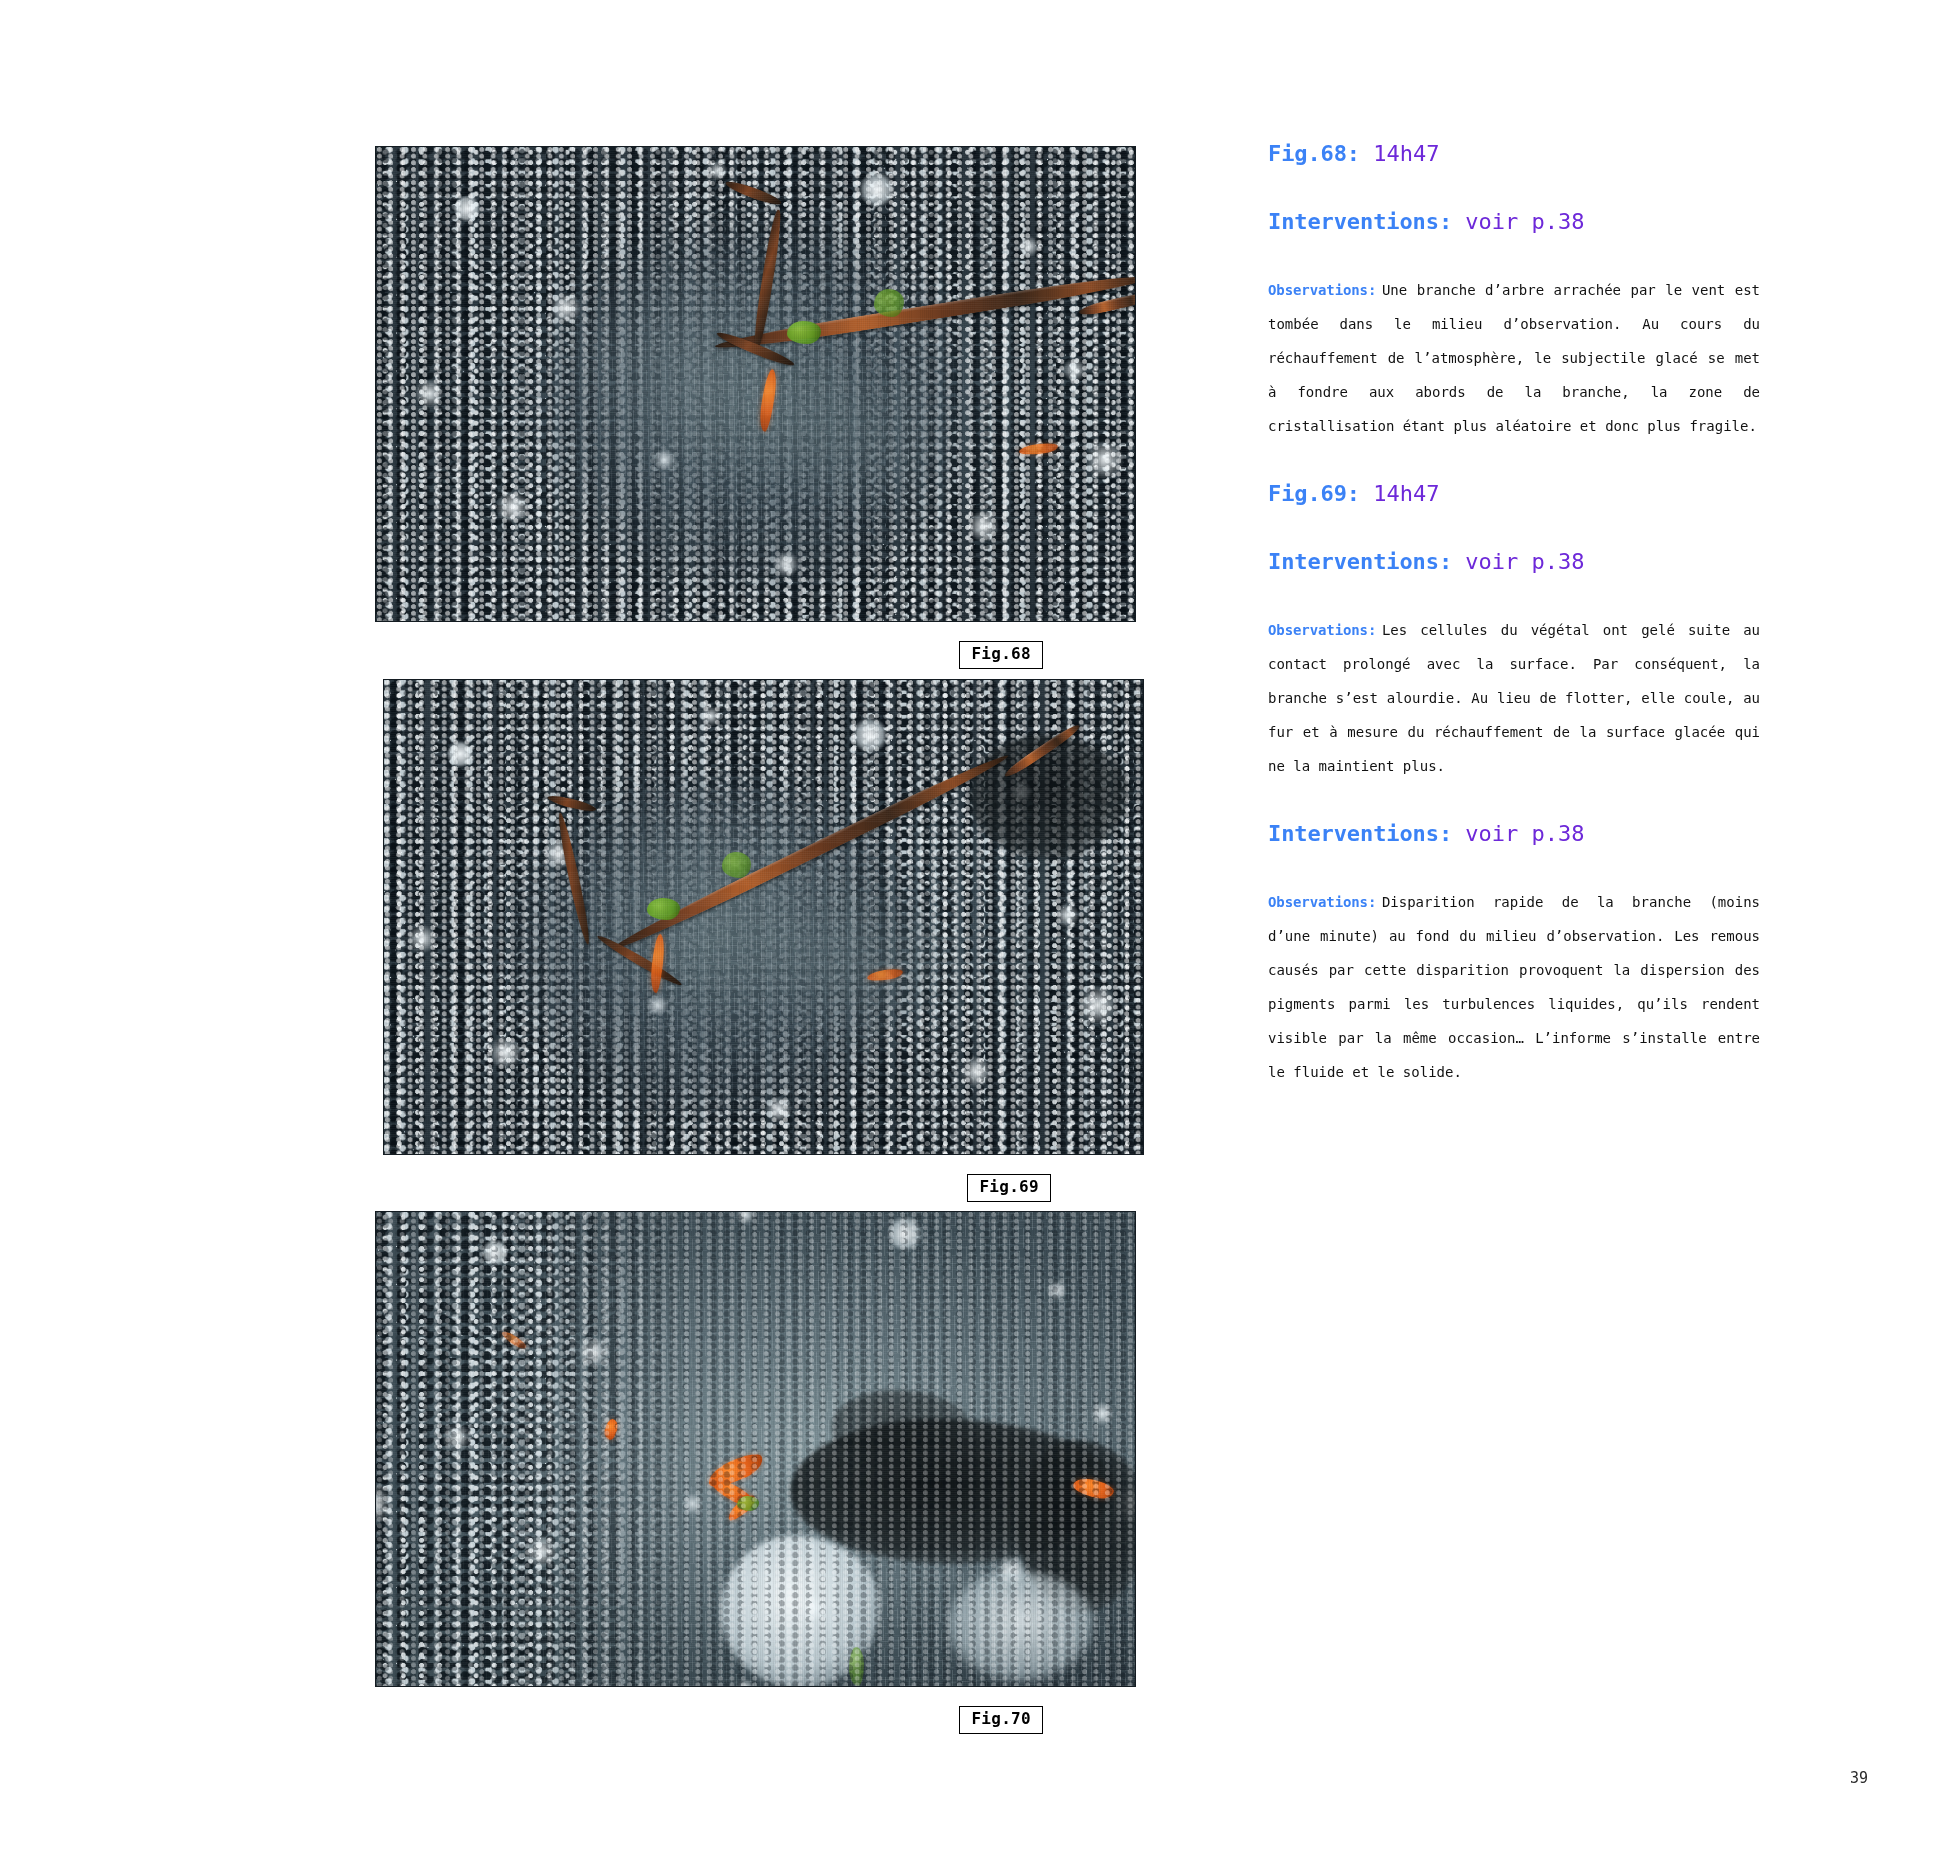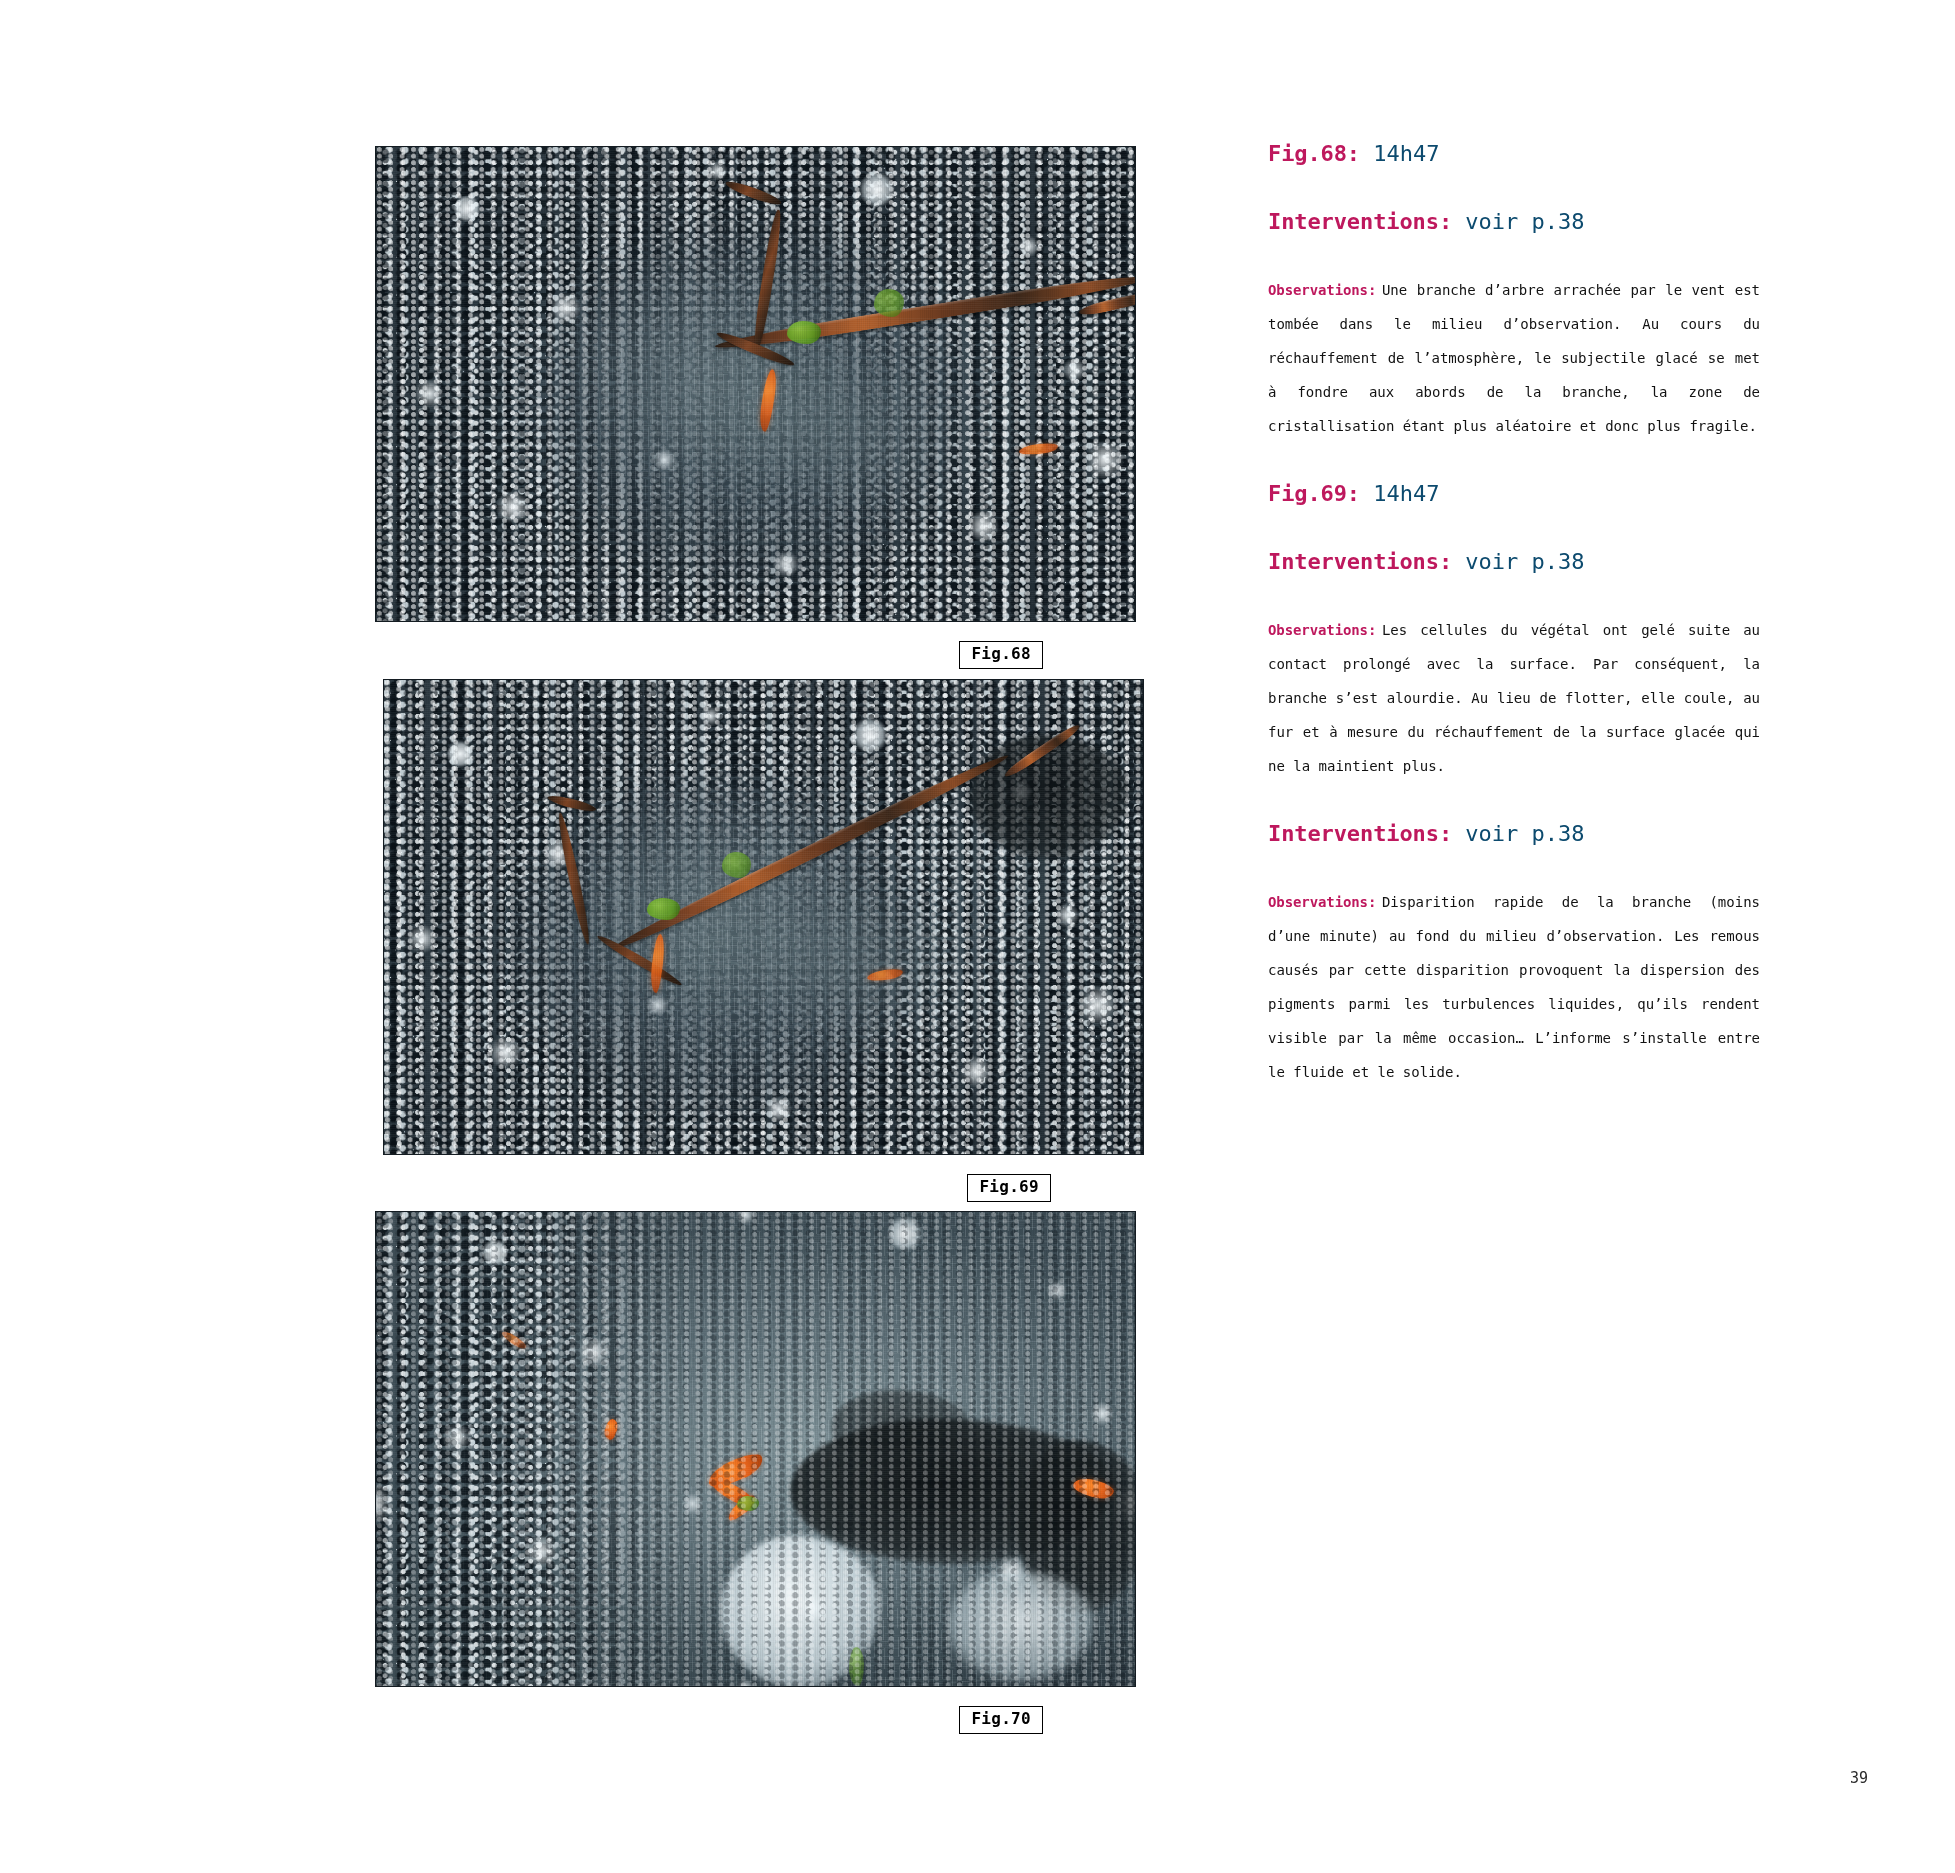--- a/index.html
+++ b/index.html
@@ -232,26 +232,26 @@
 
   .line-row {
     font-size: 22px;
     line-height: 34px;
     color: #1a1a1a;
     margin: 0 0 34px 0;
     white-space: nowrap;
   }
   .lbl {
     font-weight: 700;
-    color: #be185d;
+    color: #3b82f6;
     letter-spacing: -0.1px;
   }
   .val {
     font-weight: 400;
-    color: #0c4a6e;
+    color: #6d28d9;
   }
   .obs {
     font-size: 14px;
     line-height: 34px;
     color: #121212;
     margin: 0 0 34px 0;
     text-align: justify;
     text-justify: inter-character;
     hyphens: manual;
   }

